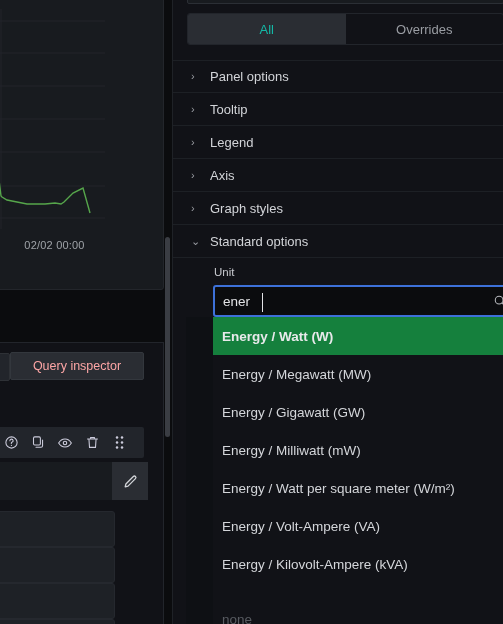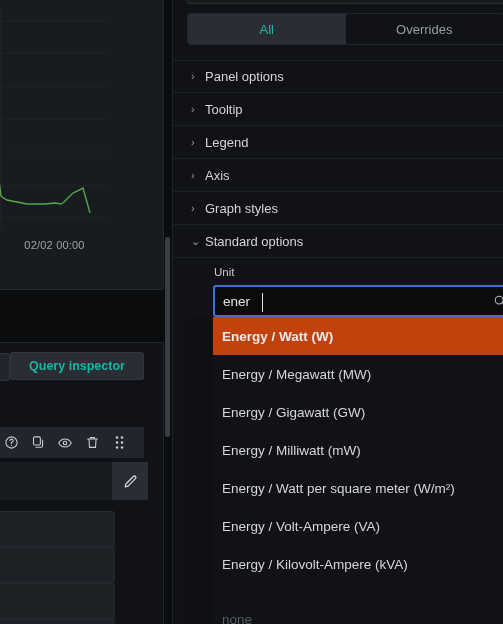--- a/index.html
+++ b/index.html
@@ -34,23 +34,22 @@
     background: #111217; border-top: 1px solid #22252b; border-right: 1px solid #22252b;
   }
   .qi-row { position: absolute; left: 0; top: 8px; width: 164px; height: 34px; }
   .qi-stub {
     position: absolute; left: -8px; top: 2px; width: 18px; height: 28px;
     background: #22252b; border: 1px solid #2e3136; border-radius: 2px;
   }
   .qi-button {
     position: absolute; left: 10px; top: 1px; width: 134px; height: 28px;
     background: #2a2d33; border: 1px solid #33373d; border-radius: 2px;
-    color: #14b8a6; font-size: 12.5px; line-height: 26px; text-align: center;
+    color: #fca5a5; font-size: 12.5px; line-height: 26px; text-align: center;
     cursor: pointer;
-    font-weight: bold;
   }
 
   .icon-bar {
     position: absolute; left: -8px; top: 84px; width: 152px; height: 31px;
     background: #22252b; border-radius: 2px;
     display: flex; align-items: center; justify-content: flex-end; gap: 9px;
     padding-right: 16px;
   }
   .icon-bar .ibtn {
     width: 18px; height: 18px; display: flex; align-items: center; justify-content: center;
@@ -103,21 +102,21 @@
   .sections { position: absolute; left: 0; top: 60px; width: 331px; }
   .section-row {
     position: relative; height: 33px; display: flex; align-items: center;
     border-bottom: 1px solid #1d2025; cursor: pointer; padding-left: 18px;
   }
   .section-row:first-child { border-top: 1px solid #1d2025; }
   .chev {
     width: 14px; color: #9a9da3; font-size: 11px; line-height: 1;
     display: inline-block; flex: none;
   }
-  .sec-label { color: #d2d4d8; font-size: 13px; font-weight: 500; }
+  .sec-label { color: #d2d4d8; font-size: 13px; font-weight: 500; margin-left: 5px; }
 
   .unit-block { position: absolute; left: 186px; top: 266px; width: 317px; }
   .unit-label { color: #c7c9ce; font-size: 11.5px; padding-left: 28px; }
   .unit-input-wrap {
     position: absolute; left: 27px; top: 19px; width: 304px; height: 32px;
     background: #0b0c0e; border: 2px solid #3d71d9; border-radius: 3px;
     display: flex; align-items: center;
   }
   .unit-input {
     flex: 1; background: transparent; border: none; outline: none;
@@ -135,21 +134,21 @@
     background: #111217; overflow: hidden;
   }
   .dd-left-edge {
     position: absolute; left: 186px; top: 317px; width: 27px; height: 307px;
     background: #0e1014;
   }
   .dd-item {
     height: 38px; display: flex; align-items: center; padding-left: 9px;
     color: #d4d6da; font-size: 13.5px; cursor: pointer; white-space: nowrap;
   }
-  .dd-item.highlight { background: #c2410c; font-weight: 600; color: #e8e9eb; }
+  .dd-item.highlight { background: #15803d; font-weight: 600; color: #e8e9eb; }
   .dd-tail {
     position: absolute; left: 213px; top: 612px; width: 290px; height: 12px;
     background: #111217; color: #585b61; font-size: 13.5px; padding-left: 9px;
     overflow: hidden;
   }
 
   .scrollbar-thumb {
     position: absolute; left: 165px; top: 237px; width: 5px; height: 200px;
     background: #3a3d43; border-radius: 3px; cursor: pointer;
   }

